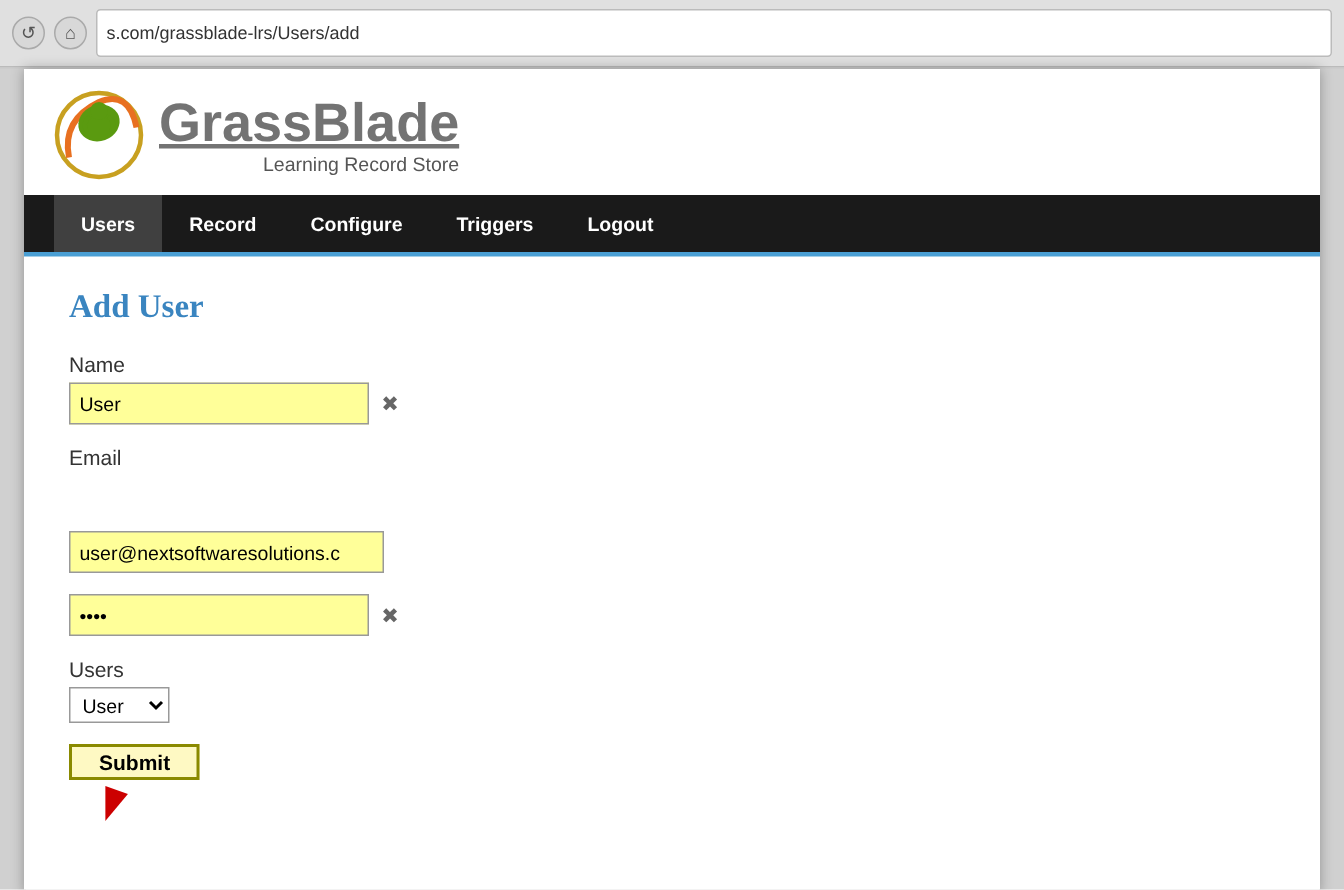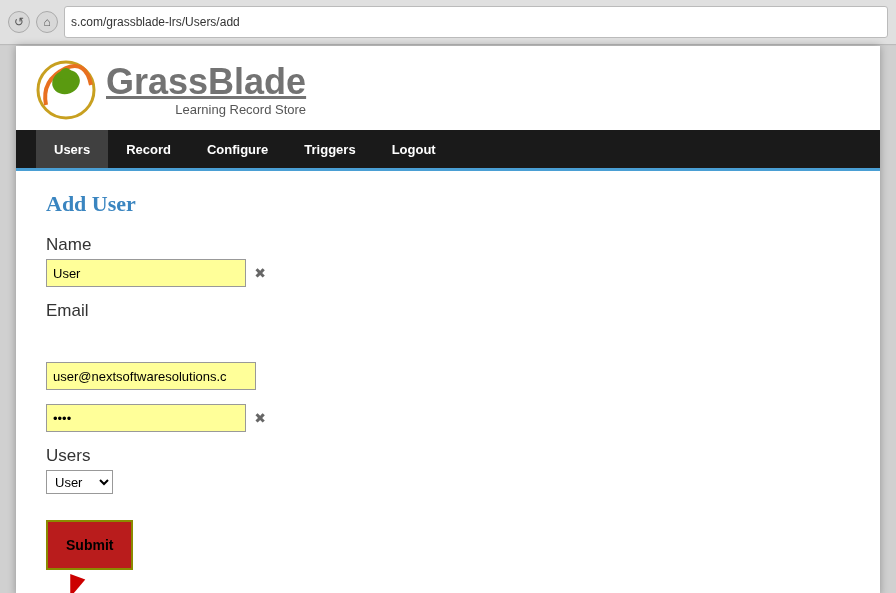--- a/index.html
+++ b/index.html
@@ -145,21 +145,21 @@
       margin-bottom: 18px;
       font-family: Liberation Serif, serif;
     }
 
     .form-group {
       margin-bottom: 14px;
     }
 
     .form-label {
       display: block;
-      font-size: 17px;
+      font-size: 14px;
       color: #333;
       margin-bottom: 4px;
     }
 
     .form-input {
       width: 220px;
       height: 28px;
       border: 1px solid #999;
       padding: 3px 6px;
       font-size: 13px;
@@ -185,28 +185,27 @@
 
     .form-select {
       height: 24px;
       font-size: 13px;
       border: 1px solid #999;
       background: white;
       padding: 0 4px;
     }
 
     .submit-btn {
-      background: #b91c1c;
+      background: #fef9c3;
       border: 2px solid #8a8a00;
       color: #000;
       font-size: 14px;
       font-weight: bold;
-      padding: 15px 18px;
+      padding: 2px 18px;
       cursor: pointer;
-      margin-top: 12px;
     }
 
     .cursor-arrow {
       position: relative;
       display: inline-block;
     }
 
     .cursor-arrow::after {
       content: '';
       position: absolute;

